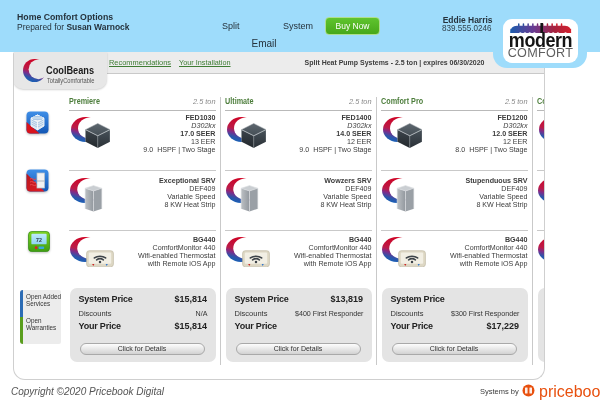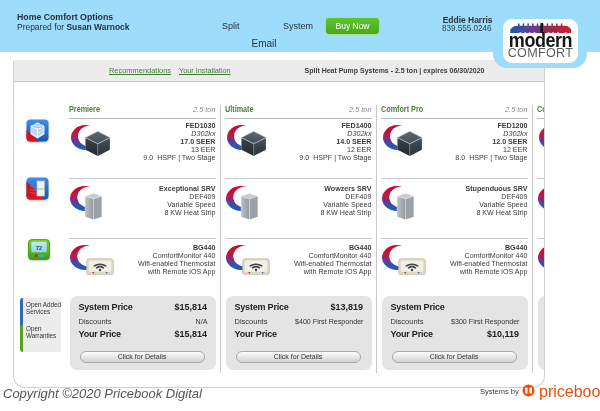--- a/index.html
+++ b/index.html
@@ -62,26 +62,35 @@
       <circle cx="34.8" cy="10.8" r="1.5" fill="#fff"></circle>
       <circle cx="39.5" cy="10.8" r="1.5" fill="#fff"></circle>
       <circle cx="44.2" cy="10.8" r="1.5" fill="#fff"></circle>
       <circle cx="48.9" cy="10.8" r="1.5" fill="#fff"></circle>
       <circle cx="56.5" cy="10.8" r="1.5" fill="#fff"></circle>
 <rect x="31.4" y="0" width="2.6" height="10" fill="#151515"></rect>
 </svg>
 <div class="abs" style="left:0;top:9.9px;width:75px;text-align:center;font-size:21px;font-weight:bold;color:#141414;letter-spacing:-0.5px;line-height:21px;transform:scaleX(0.855)">modern</div>
 <div class="abs" style="left:0;top:27.4px;width:75px;text-align:center;font-size:13px;color:#5f5f5f;letter-spacing:0.3px;line-height:13px;transform:scaleX(0.97)">COMFORT</div>
 </div>
-<div class="abs" style="left:13px;top:60px;width:532px;height:328px;background:#fff;
+<div class="abs" style="left:13px;top:52px;width:532px;height:328px;background:#fff;
 border:1px solid #cfcfcf;border-top:none;border-radius:2px 2px 12px 12px;box-sizing:border-box;overflow:hidden">
 <div class="abs" style="left:0;top:0;width:574px;height:21px;background:#ececec;border-bottom:1px solid #c9c9c9"></div>
 <div class="abs" style="left:95px;top:5.5px;font-size:8px;color:#3e7d33;text-decoration:underline;transform:scaleX(0.93);transform-origin:0 0">Recommendations</div>
 <div class="abs" style="left:164.5px;top:5.5px;font-size:8px;color:#3e7d33;text-decoration:underline;transform:scaleX(0.91);transform-origin:0 0">Your Installation</div>
 <div class="abs" style="left:200px;top:5.5px;width:270.5px;text-align:right;font-size:7.5px;font-weight:bold;color:#3c3c3c;transform:scaleX(0.93);transform-origin:100% 0">Split Heat Pump Systems - 2.5 ton | expires 06/30/2020</div>
+<div class="abs" style="left:-1px;top:0;width:94px;height:37px;background:#e7e7e7;border-radius:0 0 10px 10px;box-shadow:0 1px 2px rgba(0,0,0,0.18)">
+<div class="abs" style="left:9.5px;top:5.5px;width:24px;height:25px">
+        <svg width="24" height="25" viewBox="0 0 96 100" preserveAspectRatio="none" style="position:absolute;left:0;top:0">
+<circle cx="46" cy="50" r="46" fill="url(#swg)" mask="url(#swm)"></circle>
+</svg>
+      </div>
+<div class="abs" style="left:32.5px;top:13px;font-size:10px;font-weight:bold;color:#1c1c1c;transform:scaleX(0.92);transform-origin:0 0">CoolBeans</div>
+<div class="abs" style="left:33.5px;top:24.5px;font-size:6.5px;color:#555;transform:scaleX(0.88);transform-origin:0 0">TotallyComfortable</div>
+</div>
 <svg class="abs" width="23" height="23" viewBox="0 0 46 46" style="left:12px;top:59px;filter:drop-shadow(0 1.5px 1px rgba(0,0,0,0.25))">
 <defs>
         <linearGradient id="ic1b" x1="0" y1="0" x2="0" y2="1">
           <stop offset="0" stop-color="#3f8fe8"></stop>
           <stop offset="1" stop-color="#1256b4"></stop>
         </linearGradient>
       </defs>
 <rect x="1" y="1" width="44" height="44" rx="8" fill="url(#ic1b)"></rect>
 <path d="M1 22 L1 37 Q1 45 9 45 L27 45 Z" fill="#d8131c"></path>
 <g stroke="#f4f7fa" stroke-width="1.8" fill="none">
@@ -356,21 +365,21 @@
 </svg>
     </div>
 <div class="abs" style="left:367px;top:62px;width:146.5px;text-align:right;font-size:7.5px;line-height:8.1px;color:#3c3c3c;transform:scaleX(0.95);transform-origin:100% 0"><b>FED1200</b><br><i>D302kx</i><br><b>12.0 SEER</b><br>12 EER<br>8.0&nbsp; HSPF | Two Stage</div>
 <div class="abs" style="left:367px;top:124.8px;width:146.5px;text-align:right;font-size:7.5px;line-height:8.1px;color:#3c3c3c;transform:scaleX(0.95);transform-origin:100% 0"><b>Stupenduous SRV</b><br>DEF409<br>Variable Speed<br>8 KW Heat Strip</div>
 <div class="abs" style="left:367px;top:184px;width:146.5px;text-align:right;font-size:7.5px;line-height:8.1px;color:#3c3c3c;transform:scaleX(0.95);transform-origin:100% 0"><b>BG440</b><br>ComfortMonitor 440<br>Wifi-enabled Thermostat<br>with Remote iOS App</div>
 <div class="abs" style="left:367.5px;top:235.5px;width:146.0px;height:74px;background:#e4e4e4;border-radius:7px">
 <div class="abs" style="left:9px;top:6.5px;font-size:9px;font-weight:bold;color:#222;letter-spacing:-0.2px">System Price</div>
 <div class="abs" style="left:9px;top:21px;font-size:7.5px;color:#333">Discounts</div>
 <div class="abs" style="left:0;top:21.5px;width:137.5px;text-align:right;font-size:7.5px;color:#333;transform:scaleX(0.95);transform-origin:100% 0">$300 First Responder</div>
 <div class="abs" style="left:9px;top:33px;font-size:9px;font-weight:bold;color:#222;letter-spacing:-0.2px">Your Price</div>
-<div class="abs" style="left:0;top:33px;width:137.5px;text-align:right;font-size:9px;font-weight:bold;color:#222">$10,119</div>
+<div class="abs" style="left:0;top:33px;width:137.5px;text-align:right;font-size:9px;font-weight:bold;color:#222">$17,229</div>
 <div class="abs" style="left:10px;top:55.5px;width:125px;height:12px;box-sizing:border-box;border:1px solid #a9a9a9;border-radius:6px;
 background:linear-gradient(#fdfdfd,#d2d2d2);font-size:7px;color:#333;text-align:center;line-height:10.5px">Click for Details</div>
 </div>
 <div class="abs" style="left:523px;top:44px;font-size:8.5px;font-weight:bold;color:#4c7d3b;transform:scaleX(0.85);transform-origin:0 0">Comfort</div>
 <div class="abs" style="left:523px;top:44.5px;width:146.5px;text-align:right;font-size:8px;font-style:italic;color:#8a8a8a;transform:scaleX(0.92);transform-origin:100% 0">2.5 ton</div>
 <div class="abs" style="left:522.5px;top:57.5px;width:147.5px;height:1px;background:#b9b9b9"></div>
 <div class="abs" style="left:522.5px;top:118px;width:147.5px;height:1px;background:#c9c9c9"></div>
 <div class="abs" style="left:522.5px;top:178px;width:147.5px;height:1px;background:#c9c9c9"></div>
 <div style="position:absolute;left:524.5px;top:64px;width:42px;height:34px">
       <svg width="30" height="27" viewBox="0 0 96 100" preserveAspectRatio="none" style="position:absolute;left:0;top:0">
@@ -439,21 +448,21 @@
 <div class="abs" style="left:0;top:21.5px;width:137.5px;text-align:right;font-size:7.5px;color:#333;transform:scaleX(0.95);transform-origin:100% 0">N/A</div>
 <div class="abs" style="left:9px;top:33px;font-size:9px;font-weight:bold;color:#222;letter-spacing:-0.2px">Your Price</div>
 <div class="abs" style="left:0;top:33px;width:137.5px;text-align:right;font-size:9px;font-weight:bold;color:#222">$11,500</div>
 <div class="abs" style="left:10px;top:55.5px;width:125px;height:12px;box-sizing:border-box;border:1px solid #a9a9a9;border-radius:6px;
 background:linear-gradient(#fdfdfd,#d2d2d2);font-size:7px;color:#333;text-align:center;line-height:10.5px">Click for Details</div>
 </div>
 <div class="abs" style="left:206px;top:45px;width:1px;height:268px;background:#c9c9c9"></div>
 <div class="abs" style="left:362px;top:45px;width:1px;height:268px;background:#c9c9c9"></div>
 <div class="abs" style="left:518px;top:45px;width:1px;height:268px;background:#c9c9c9"></div>
 </div>
-<div class="abs" style="left:3px;top:386px;font-size:13px;font-style:italic;color:#555">Copyright ©2020 Pricebook Digital</div>
+<div class="abs" style="left:11px;top:386px;font-size:10px;font-style:italic;color:#555">Copyright ©2020 Pricebook Digital</div>
 <div class="abs" style="left:480px;top:386.5px;font-size:7.5px;color:#3c3c3c">Systems by</div>
 <svg class="abs" width="15" height="13" viewBox="0 0 30 26" style="left:521px;top:384px">
 <circle cx="15" cy="13" r="12" fill="#e8500e"></circle>
 <rect x="8" y="7" width="5.5" height="12" rx="1" fill="#fff" opacity="0.9"></rect>
 <rect x="16.5" y="7" width="5.5" height="12" rx="1" fill="#fff" opacity="0.9"></rect>
 <rect x="13.5" y="6" width="3" height="14" fill="#e8500e"></rect>
 </svg>
 <div class="abs" style="left:539px;top:383px;font-size:16px;color:#e8500e">pricebook</div>
 
 </body></html>

